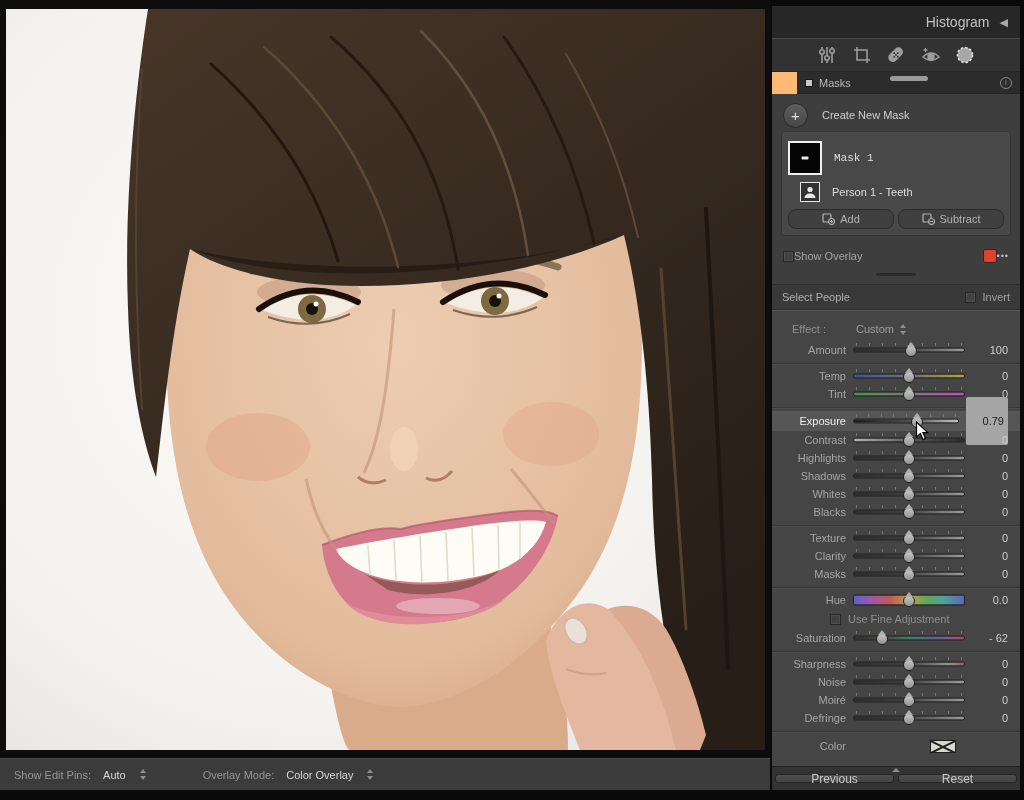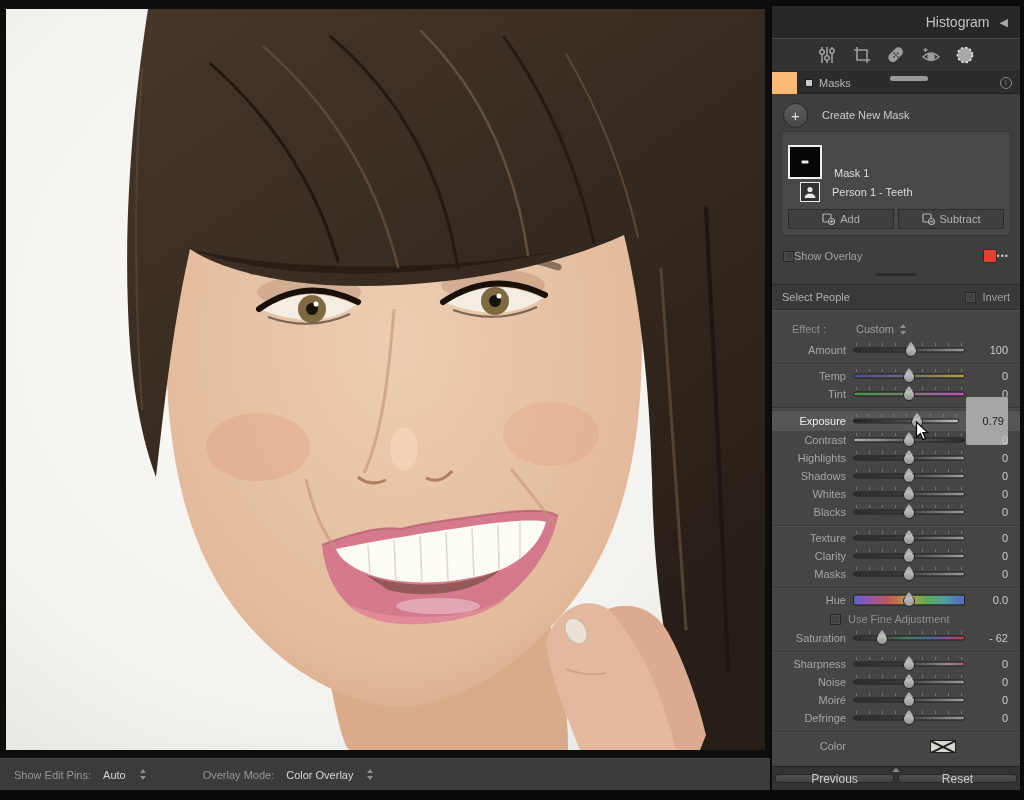--- a/index.html
+++ b/index.html
@@ -49,30 +49,30 @@
     color:#8a8a8a; font-size:8px; display:flex; align-items:center; justify-content:center; }
 
   .masks-body { background:#3e3e3e; padding:5px 9px 4px; flex:0 0 auto; }
   .create-row { display:flex; align-items:center; gap:14px; height:32px; padding-left:2px; }
   .create-circle { width:25px; height:25px; border-radius:50%;
     background:linear-gradient(#5e5e5e,#474747); border:1px solid #292929;
     color:#e0e0e0; font-size:15px; display:flex; align-items:center; justify-content:center; }
   .create-label { color:#cdcdcd; font-size:11px; }
 
   .mask-group { background:#484848; border:1px solid #353535; border-radius:4px; padding:5px 6px 6px; }
-  .mask-row { display:flex; align-items:flex-end; gap:12px; height:42px; }
+  .mask-row { display:flex; align-items:center; gap:12px; height:42px;font-family:Liberation Mono, monospace; }
   .mask-thumb { width:34px; height:34px; background:#050505; border:2px solid #f0f0f0; position:relative; }
   .mask-thumb::after { content:''; position:absolute; left:50%; top:50%; transform:translate(-50%,-50%);
     width:7px; height:3px; background:#e8e8e8; border-radius:1px; }
   .mask-row-label { color:#dedede; font-size:11px; }
   .person-row { display:flex; align-items:center; gap:12px; height:26px; padding-left:12px; }
   .person-thumb { width:20px; height:20px; background:#333; border:1.5px solid #e8e8e8;
     display:flex; align-items:center; justify-content:center; }
   .addsub-row { display:flex; gap:4px; margin-top:4px; }
-  .addsub-btn { flex:1; height:20px; background:#3f3f3f; border:1px solid #2c2c2c; border-radius:0;
+  .addsub-btn { flex:1; height:20px; background:#3f3f3f; border:1px solid #2c2c2c; border-radius:8px;
     color:#b2b2b2; font-size:11px; display:flex; align-items:center; justify-content:center; gap:5px; }
 
   .overlay-row { display:flex; align-items:center; height:28px; margin-top:6px; padding:0 2px; }
   .checkbox { width:11px; height:11px; background:#424242; border:1px solid #272727;
     box-shadow:inset 0 0 0 1px #4e4e4e; flex:0 0 auto; }
   .overlay-label { color:#a2a2a2; font-size:11px; }
   .overlay-swatch { width:14px; height:14px; border-radius:2px; margin-left:auto; border:1px solid #2a2a2a; }
   .overlay-more { color:#c2c2c2; font-size:9px; letter-spacing:1px; }
   .collapse-pill { width:40px; height:3px; background:#2b2b2b; border-radius:2px; margin:3px auto 4px; }
 

